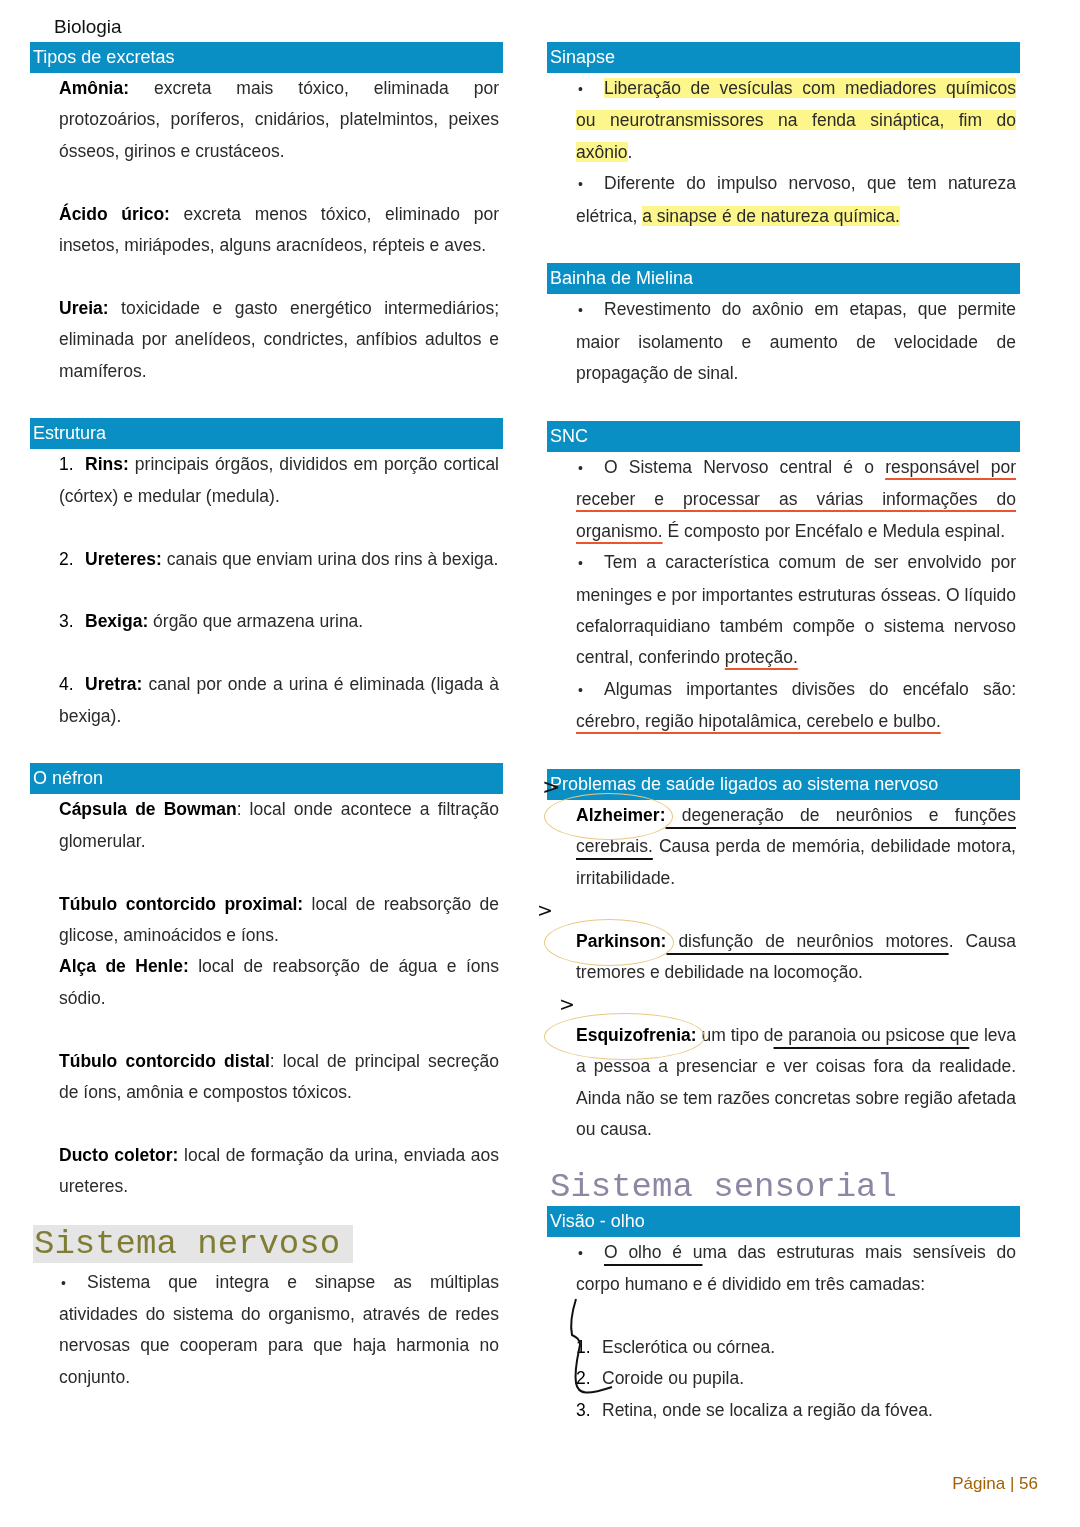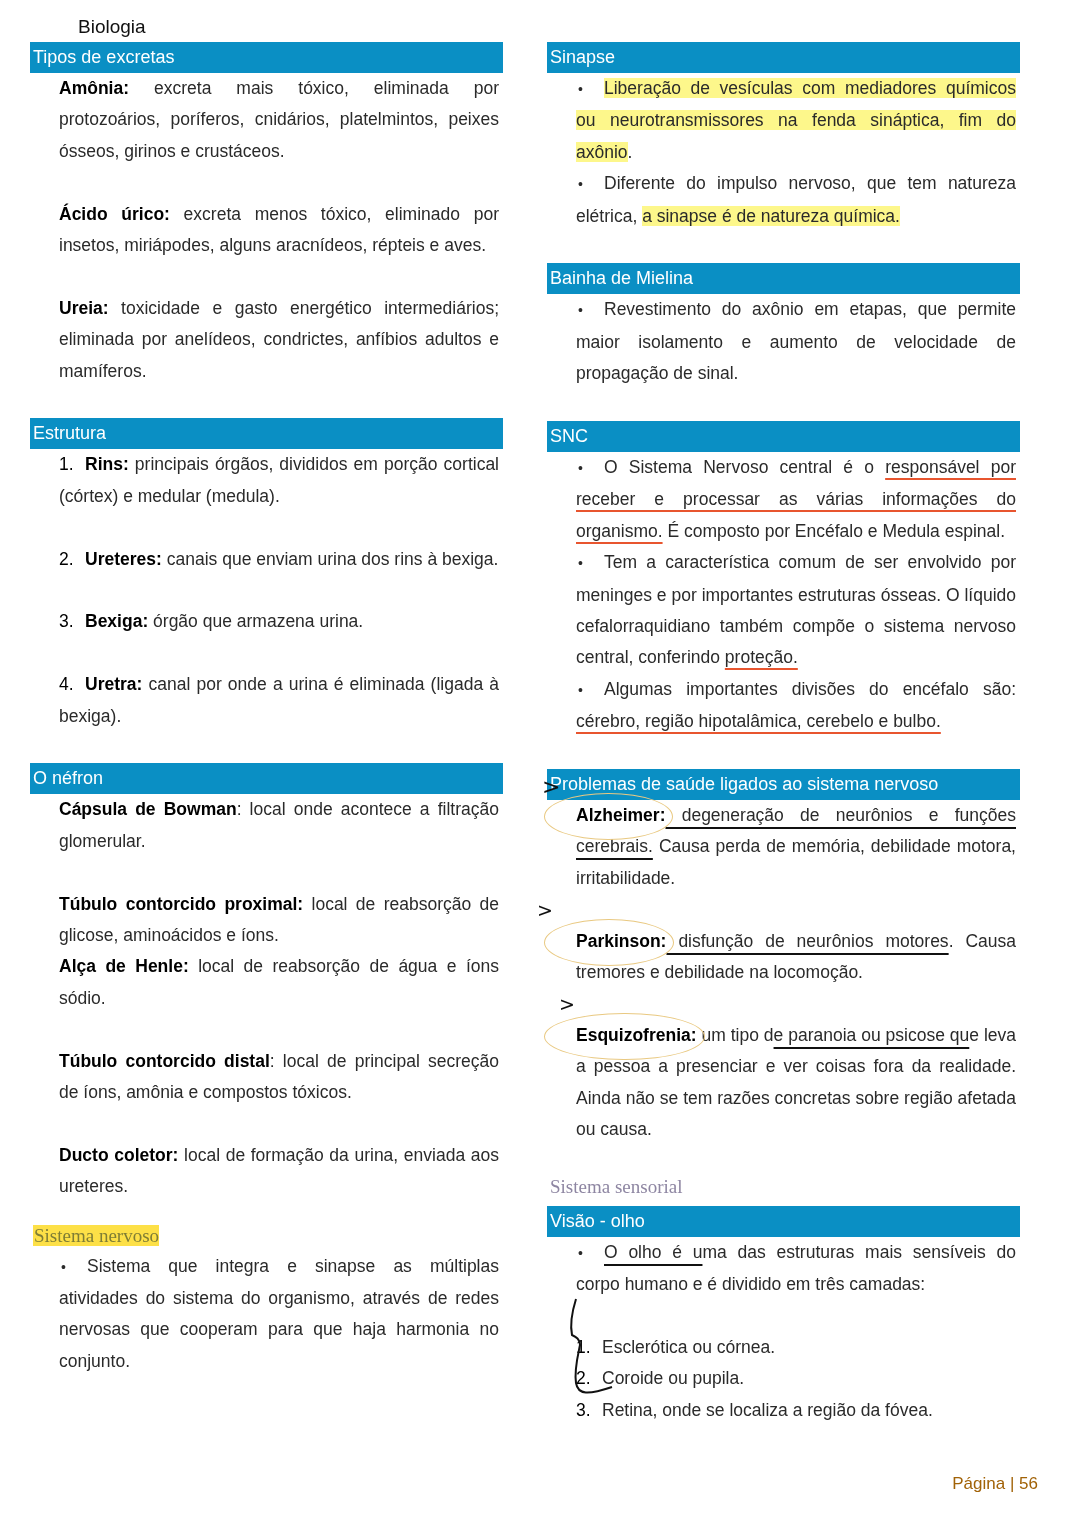--- a/index.html
+++ b/index.html
@@ -2,21 +2,21 @@
 <html><head>
 <meta charset="utf-8">
 <style>
   html, body { margin: 0; padding: 0; background: #ffffff; }
   body {
     width: 1080px; height: 1527px; position: relative; overflow: hidden;
     font-family: "Liberation Sans", "DejaVu Sans", sans-serif;
     color: #222;
   }
   .page-header {
-    position: absolute; left: 78px; top: 16px; font-size: 19px; color: #111;
+    position: absolute; left: 54px; top: 16px; font-size: 19px; color: #111;
   }
   .col { position: absolute; top: 42px; width: 473px; }
   .col.left { left: 30px; }
   .col.right { left: 547px; }
   .bar {
     background: #0a8fc4; color: #ffffff; font-size: 18px;
     height: 31px; line-height: 31px; padding-left: 3px;
     white-space: nowrap; overflow: hidden;
   }
   .body-text {
@@ -24,23 +24,23 @@
     line-height: 31.4px; text-align: justify; color: #2a2a2a;
   }
   .body-text b { color: #000; font-weight: bold; }
   .gap { height: 31.4px; }
   .bullet { display: inline-block; width: 26px; font-size: 14px; text-align: left; padding-left: 2px; }
   .hl { background: #fdf78b; }
   .ul-red { text-decoration: underline; text-decoration-color: #e8552f; text-decoration-thickness: 2px; text-underline-offset: 5px; }
   .ul-ink { text-decoration: underline; text-decoration-color: #111; text-decoration-thickness: 2px; text-underline-offset: 6px; }
   .ol-num { display: inline-block; width: 26px; color: #000; }
   .section-title {
-    font-size: 19px; font-family: Liberation Serif, serif; padding-left: 3px;
+    font-size: 34px; font-family: Liberation Mono, monospace; padding-left: 3px;
   }
-  .section-title.nervoso span { background: #fde047; color: #7f7d35; padding: 0 0 0 1px; }
+  .section-title.nervoso span { background: #e5e5e5; color: #7f7d35; padding: 0 13px 0 1px; }
   .section-title.sensorial { color: #8e86a2; height: 38px; line-height: 38px; }
   .circled { position: relative; display: inline-block; }
   .circled::before {
     content: ""; position: absolute; left: -32px; top: -7px; right: -8px; bottom: -9px;
     border: 1.6px solid #e9c982; border-radius: 50%;
   }
   .arrow-mark {
     position: absolute; font-size: 22px; color: #111; font-family: "DejaVu Sans", sans-serif;
   }
   .brace {

